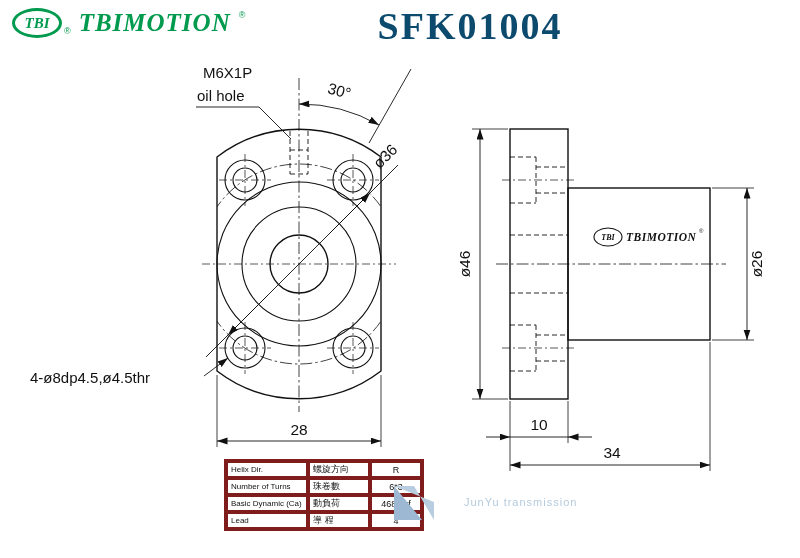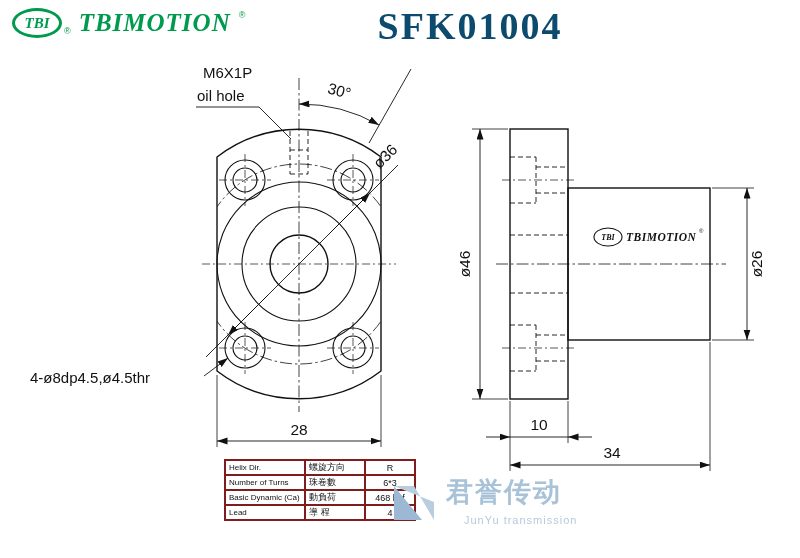--- a/index.html
+++ b/index.html
@@ -35,21 +35,21 @@
   text.dimtxt{font:15.5px "Liberation Sans",sans-serif;fill:#111;}
   text.lbl{font:15px "Liberation Sans",sans-serif;fill:#111;}
   text.logo-tbi{font:italic bold 8px "Liberation Serif",serif;fill:#111;}
   text.logo-name{font:italic bold 11.5px "Liberation Serif",serif;fill:#111;letter-spacing:0.5px;}
   text.logo-reg{font:6px "Liberation Sans",sans-serif;fill:#111;}
   
   table.spec{
     position:absolute;left:224px;top:459px;border-collapse:collapse;background:#fff;
   }
   table.spec td{
-    border:2px solid #7f1d1d;height:12px;padding:0 3px;white-space:nowrap;vertical-align:middle;
+    border:4px solid #7f1d1d;height:12px;padding:0 3px;white-space:nowrap;vertical-align:middle;
   }
   td.c-en{width:72px;font:8px "Liberation Sans",sans-serif;}
   td.c-zh{width:52px;font:9px "DejaVu Sans",sans-serif;text-align:left;}
   td.c-val{width:42px;font:9px "Liberation Sans",sans-serif;text-align:center;}
   
   .watermark{
     position:absolute;left:386px;top:474px;display:flex;align-items:center;gap:8px;
     color:#a8c2d8;pointer-events:none;
   }
   .wm-text{display:flex;flex-direction:column;line-height:1;}
@@ -249,16 +249,15 @@
     </tr>
   </tbody>
 </table>
 
 <div class="watermark">
   <svg width="52" height="52" viewBox="0 0 52 52">
     <polygon points="8,12 28,12 48,46 48,28" fill="#b9cde0"></polygon>
     <polygon points="8,12 8,46 36,46" fill="#9db8d2"></polygon>
   </svg>
   <div class="wm-text">
-    <span class="wm-cn">君誉传动</span>
     <span class="wm-en">JunYu transmission</span>
   </div>
 </div>
 
 </body></html>

